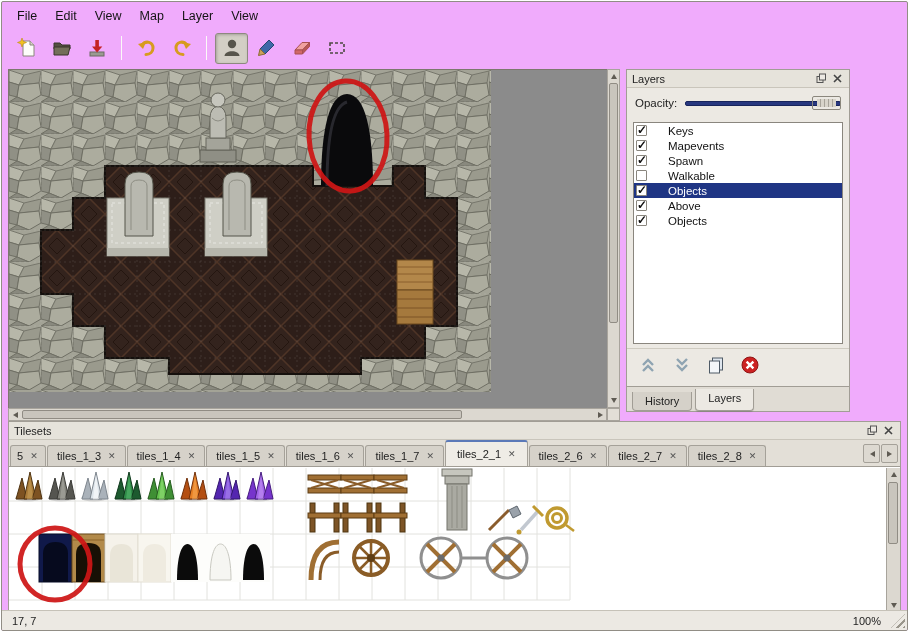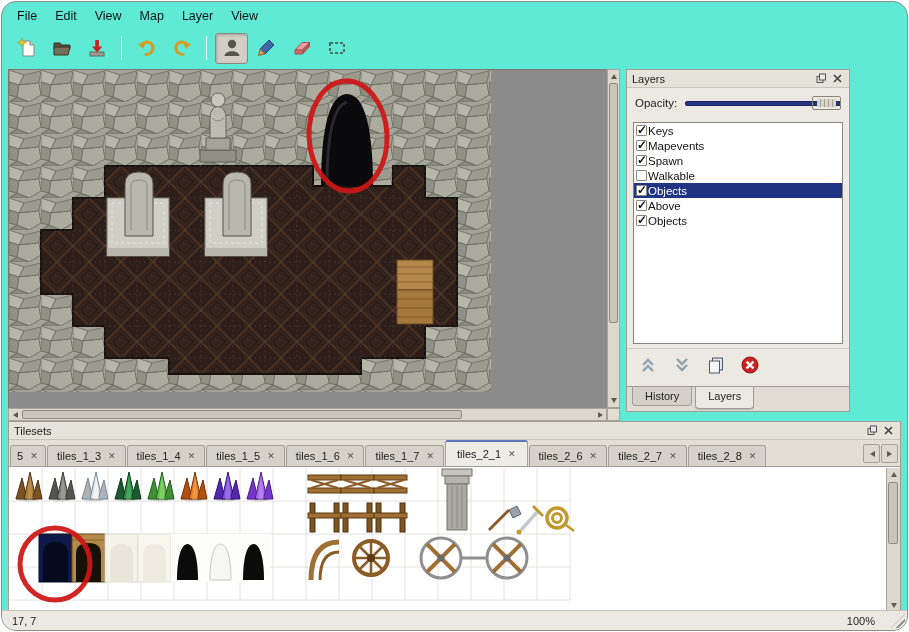--- a/index.html
+++ b/index.html
@@ -1,17 +1,17 @@
 <!DOCTYPE html>
 <html><head>
 <meta charset="utf-8">
 <style>
 *{box-sizing:border-box;margin:0;padding:0}
 html,body{width:909px;height:632px;background:#fff;font-family:"Liberation Sans",sans-serif;overflow:hidden}
-.window{position:absolute;inset:1px;border:1px solid #918d85;border-radius:15px;background:#5eead4;overflow:hidden}
+.window{position:absolute;inset:1px;border:1px solid #918d85;border-radius:2px;background:#f0abfc;overflow:hidden}
 
 
 .menubar{position:absolute;top:2px;left:6px;height:24px;display:flex;align-items:center}
 .menu-item{font-size:12.5px;color:#141414;padding:4px 9px;border-radius:3px;cursor:default}
 
 
 .toolbar{position:absolute;top:27px;left:8px;right:8px;height:38px;display:flex;align-items:center;gap:2px}
 .tool-btn{width:33px;height:31px;display:flex;align-items:center;justify-content:center;border:1px solid transparent;border-radius:3px}
 .tool-btn.active{background:#d3cfc5;border-color:#8d897f;box-shadow:inset 1px 1px 3px rgba(0,0,0,.22)}
 .tb-sep{width:1px;height:24px;background:#bdb9af;border-right:1px solid #fbfaf7;margin:0 6px}
@@ -38,47 +38,47 @@
 .panel-btns{margin-left:auto;display:flex;gap:3px}
 .ph-btn{width:13px;height:13px;display:flex;align-items:center;justify-content:center}
 
 
 .layers-panel{left:624px;top:67px;width:224px;height:343px}
 .opacity-row{display:flex;align-items:center;height:30px;padding:0 8px;gap:8px;font-size:11.5px;color:#222}
 .slider{position:relative;flex:1;height:16px}
 .slider-track{position:absolute;left:0;right:0;top:6px;height:5px;background:#27377f;border:1px solid #18245c;border-radius:2px}
 .slider-handle{position:absolute;right:0;top:1px;width:29px;height:14px;background:#d8d4ca;border:1px solid #8b877d;border-radius:2px;background-image:repeating-linear-gradient(90deg,transparent 0 3px,#a7a399 3px 4px);background-clip:content-box;padding:2px 4px}
 .layers-list{height:222px;margin:4px 6px 0;background:#fff;border:1px solid #8a867e;font-size:11.5px;overflow:hidden}
-.layer-row{display:flex;align-items:center;height:15px;padding-left:2px;gap:1px;color:#111}
+.layer-row{display:flex;align-items:center;height:15px;padding-left:2px;gap:21px;color:#111}
 .layer-row.selected{background:#1f3584;color:#fff}
 .checkbox{width:11px;height:11px;background:#fff;border:1px solid #8a867e;position:relative;flex:none;border-radius:1px}
 .checkbox.checked::after{content:"\2713";position:absolute;left:0;top:-3px;font-size:12px;font-weight:bold;color:#101010}
 .layers-actions{height:32px;display:flex;align-items:center;gap:12px;padding-left:10px;border-top:1px solid #cfcbc1;margin-top:4px}
 .la-btn{width:22px;height:22px;display:flex;align-items:center;justify-content:center}
-.dock-tabs{position:absolute;bottom:0;left:0;right:0;height:25px;border-top:1px solid #a19d95;background:#e0dcd4;display:flex;align-items:flex-start;padding-left:5px}
+.dock-tabs{position:absolute;bottom:0;left:0;right:0;height:25px;border-top:1px solid #a19d95;background:#e0dcd4;display:flex;align-items:flex-end;padding-left:5px}
 .dock-tab{font-size:11px;color:#222;padding:3px 12px;background:#d5d1c9;border:1px solid #a19d95;border-top:none;border-radius:0 0 4px 4px;margin-right:3px;height:19px}
 .dock-tab.active{background:#ece9e3;height:22px;box-shadow:0 1px 1px rgba(0,0,0,.15)}
 
 
 .tilesets-panel{left:6px;top:419px;width:893px;height:191px}
 .ts-tabbar{position:relative;height:27px;display:flex;align-items:flex-end;padding:0 1px;background:#e3dfd7;border-bottom:1px solid #a19d95}
 .ts-tab{display:flex;align-items:center;gap:7px;font-size:11px;color:#222;height:21px;padding:0 9px;background:#d6d2ca;border:1px solid #a5a199;border-bottom:none;border-radius:3px 3px 0 0;margin-right:1px;white-space:nowrap}
 .ts-tab.first{width:36px;overflow:hidden;padding:0 6px}
 .ts-tab.active{height:26px;background:#efece6;border-top:2px solid #5b79b8;padding:0 11px}
 .tab-close{font-size:9px;color:#555;cursor:default}
 .ts-arrows{position:absolute;right:2px;bottom:3px;display:flex;gap:1px}
 .ts-arrow-btn{width:17px;height:19px;border:1px solid #a5a199;background:#ddd9d1;border-radius:2px;display:flex;align-items:center;justify-content:center}
 .ts-content{position:relative;height:144px;margin:0;background:#fff;border-top:1px solid #fff;overflow:hidden}
 .ts-content svg{display:block}
 .ts-scroll{position:absolute;right:0;top:0;width:14px;height:144px;background:#dcd8d0;border-left:1px solid #a8a49c}
 .ts-scroll .thumb{position:absolute;left:1px;top:14px;width:10px;height:62px;background:#c9c5bd;border:1px solid #908c84;border-radius:2px}
 
 
 .statusbar{position:absolute;left:0;right:0;bottom:0;height:20px;display:flex;align-items:center;font-size:11px;color:#222;padding:0 10px;border-top:1px solid #c6c2b8;background:#ece9e3}
-.status-right{margin-left:auto;margin-right:22px}
+.status-right{margin-left:auto;margin-right:16px}
 .resize-grip{position:absolute;right:2px;bottom:2px;width:14px;height:14px;background:repeating-linear-gradient(135deg,transparent 0 3px,#9a968c 3px 5px);clip-path:polygon(100% 0,100% 100%,0 100%)}
 </style>
 </head>
 <body>
 
 <div class="window">
 
   <div class="menubar">
     <span class="menu-item">File</span>
     <span class="menu-item">Edit</span>

